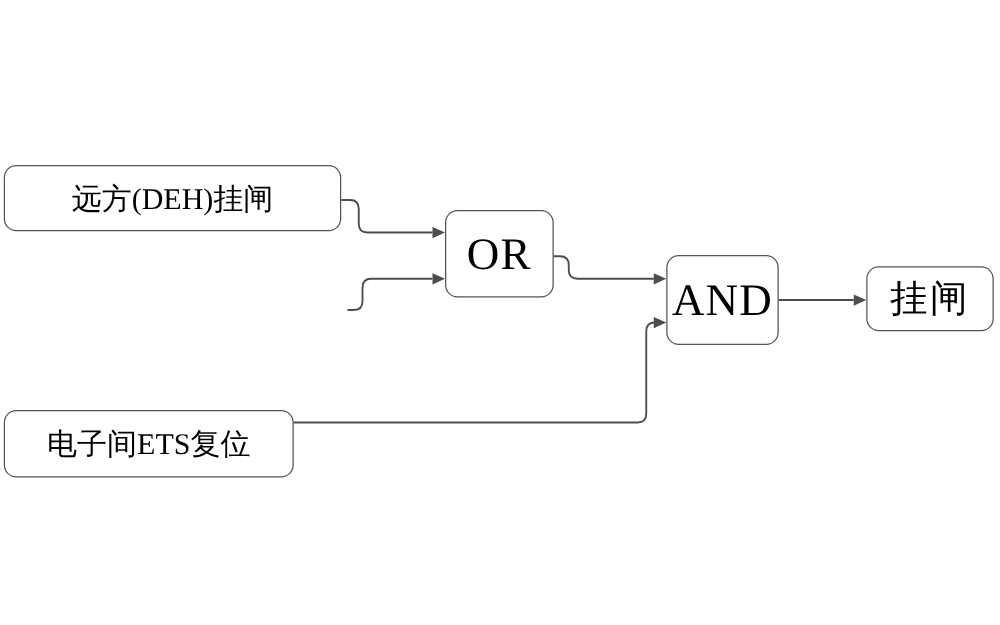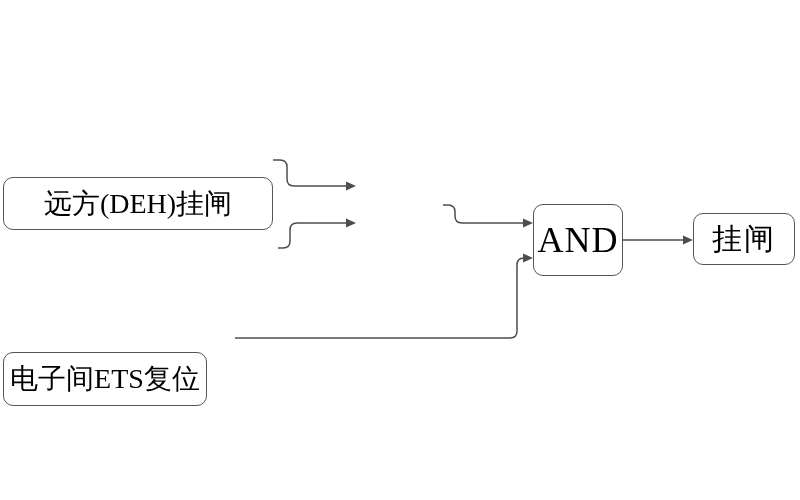--- a/index.html
+++ b/index.html
@@ -39,28 +39,28 @@
     background: var(--bg);
     border: 1.6px solid var(--border);
     border-radius: 10px;
     display: flex;
     align-items: center;
     justify-content: center;
     color: var(--text);
     white-space: nowrap;
   }
   .node-label { display: inline-block; }
-  .input-node  { font-size: 28px; margin-top: 45px; }
+  .input-node  { font-size: 24px; }
   .gate-node   { font-size: 36px; letter-spacing: 1px; }
   .output-node { font-size: 30px; letter-spacing: 2px; }
 
   
   #node-remote { left: 3px;   top: 132px; width: 270px; height: 53px; }
   #node-local  { left: 3px;   top: 222px; width: 275px; height: 52px; }
-  #node-ets    { left: 3px;   top: 307px; width: 204px; height: 54px; text-align: right; }
+  #node-ets    { left: 3px;   top: 328px; width: 232px; height: 54px; text-align: right; }
   #node-or     { left: 356px; top: 168px; width: 87px;  height: 70px; }
   #node-and    { left: 533px; top: 204px; width: 90px;  height: 72px; text-align: center; }
   #node-out    { left: 693px; top: 213px; width: 102px; height: 52px; justify-content: center; }
 </style>
 </head>
 <body>
 
 <div class="canvas">
 
   <svg class="wires" viewBox="0 0 800 500" aria-hidden="true">
@@ -88,20 +88,23 @@
 
   <div class="node input-node" id="node-remote">
     <span class="node-label">远方(DEH)挂闸</span>
   </div>
 
 
   <div class="node input-node" id="node-ets">
     <span class="node-label">电子间ETS复位</span>
   </div>
 
+  <div class="node gate-node" id="node-or">
+    <span class="node-label">OR</span>
+  </div>
 
   <div class="node gate-node" id="node-and">
     <span class="node-label">AND</span>
   </div>
 
   <div class="node output-node" id="node-out">
     <span class="node-label">挂闸</span>
   </div>
 
 </div>

